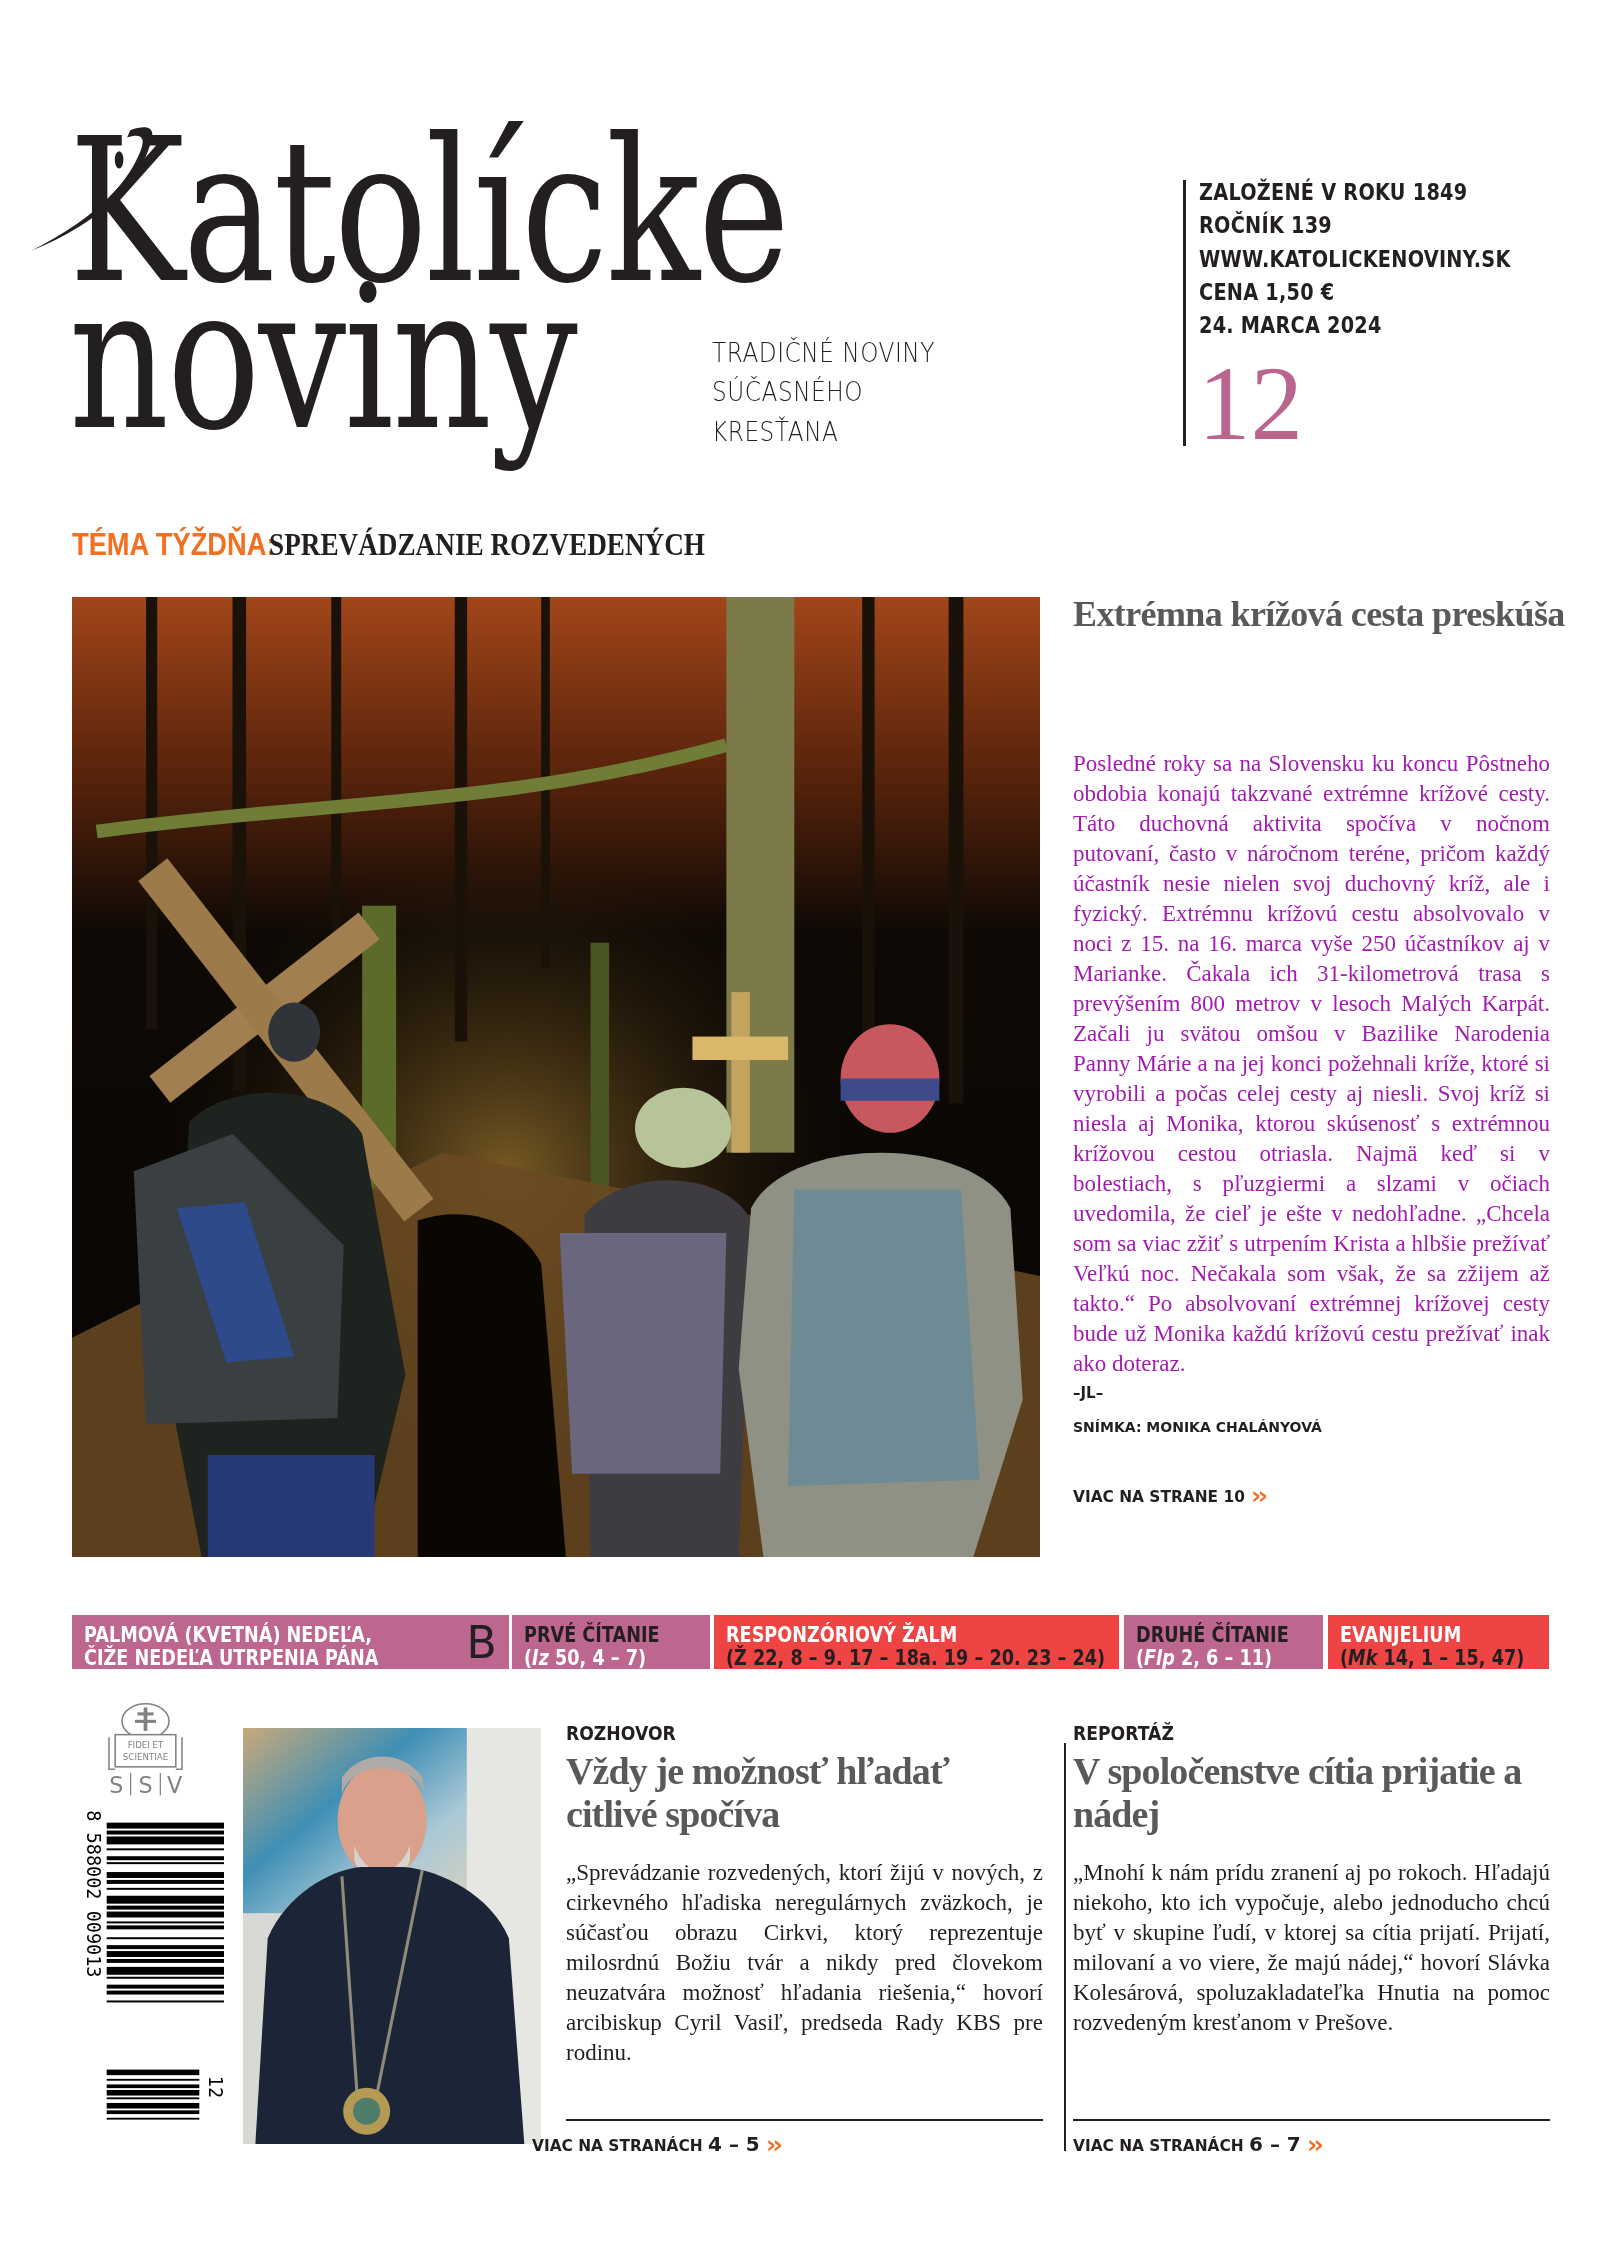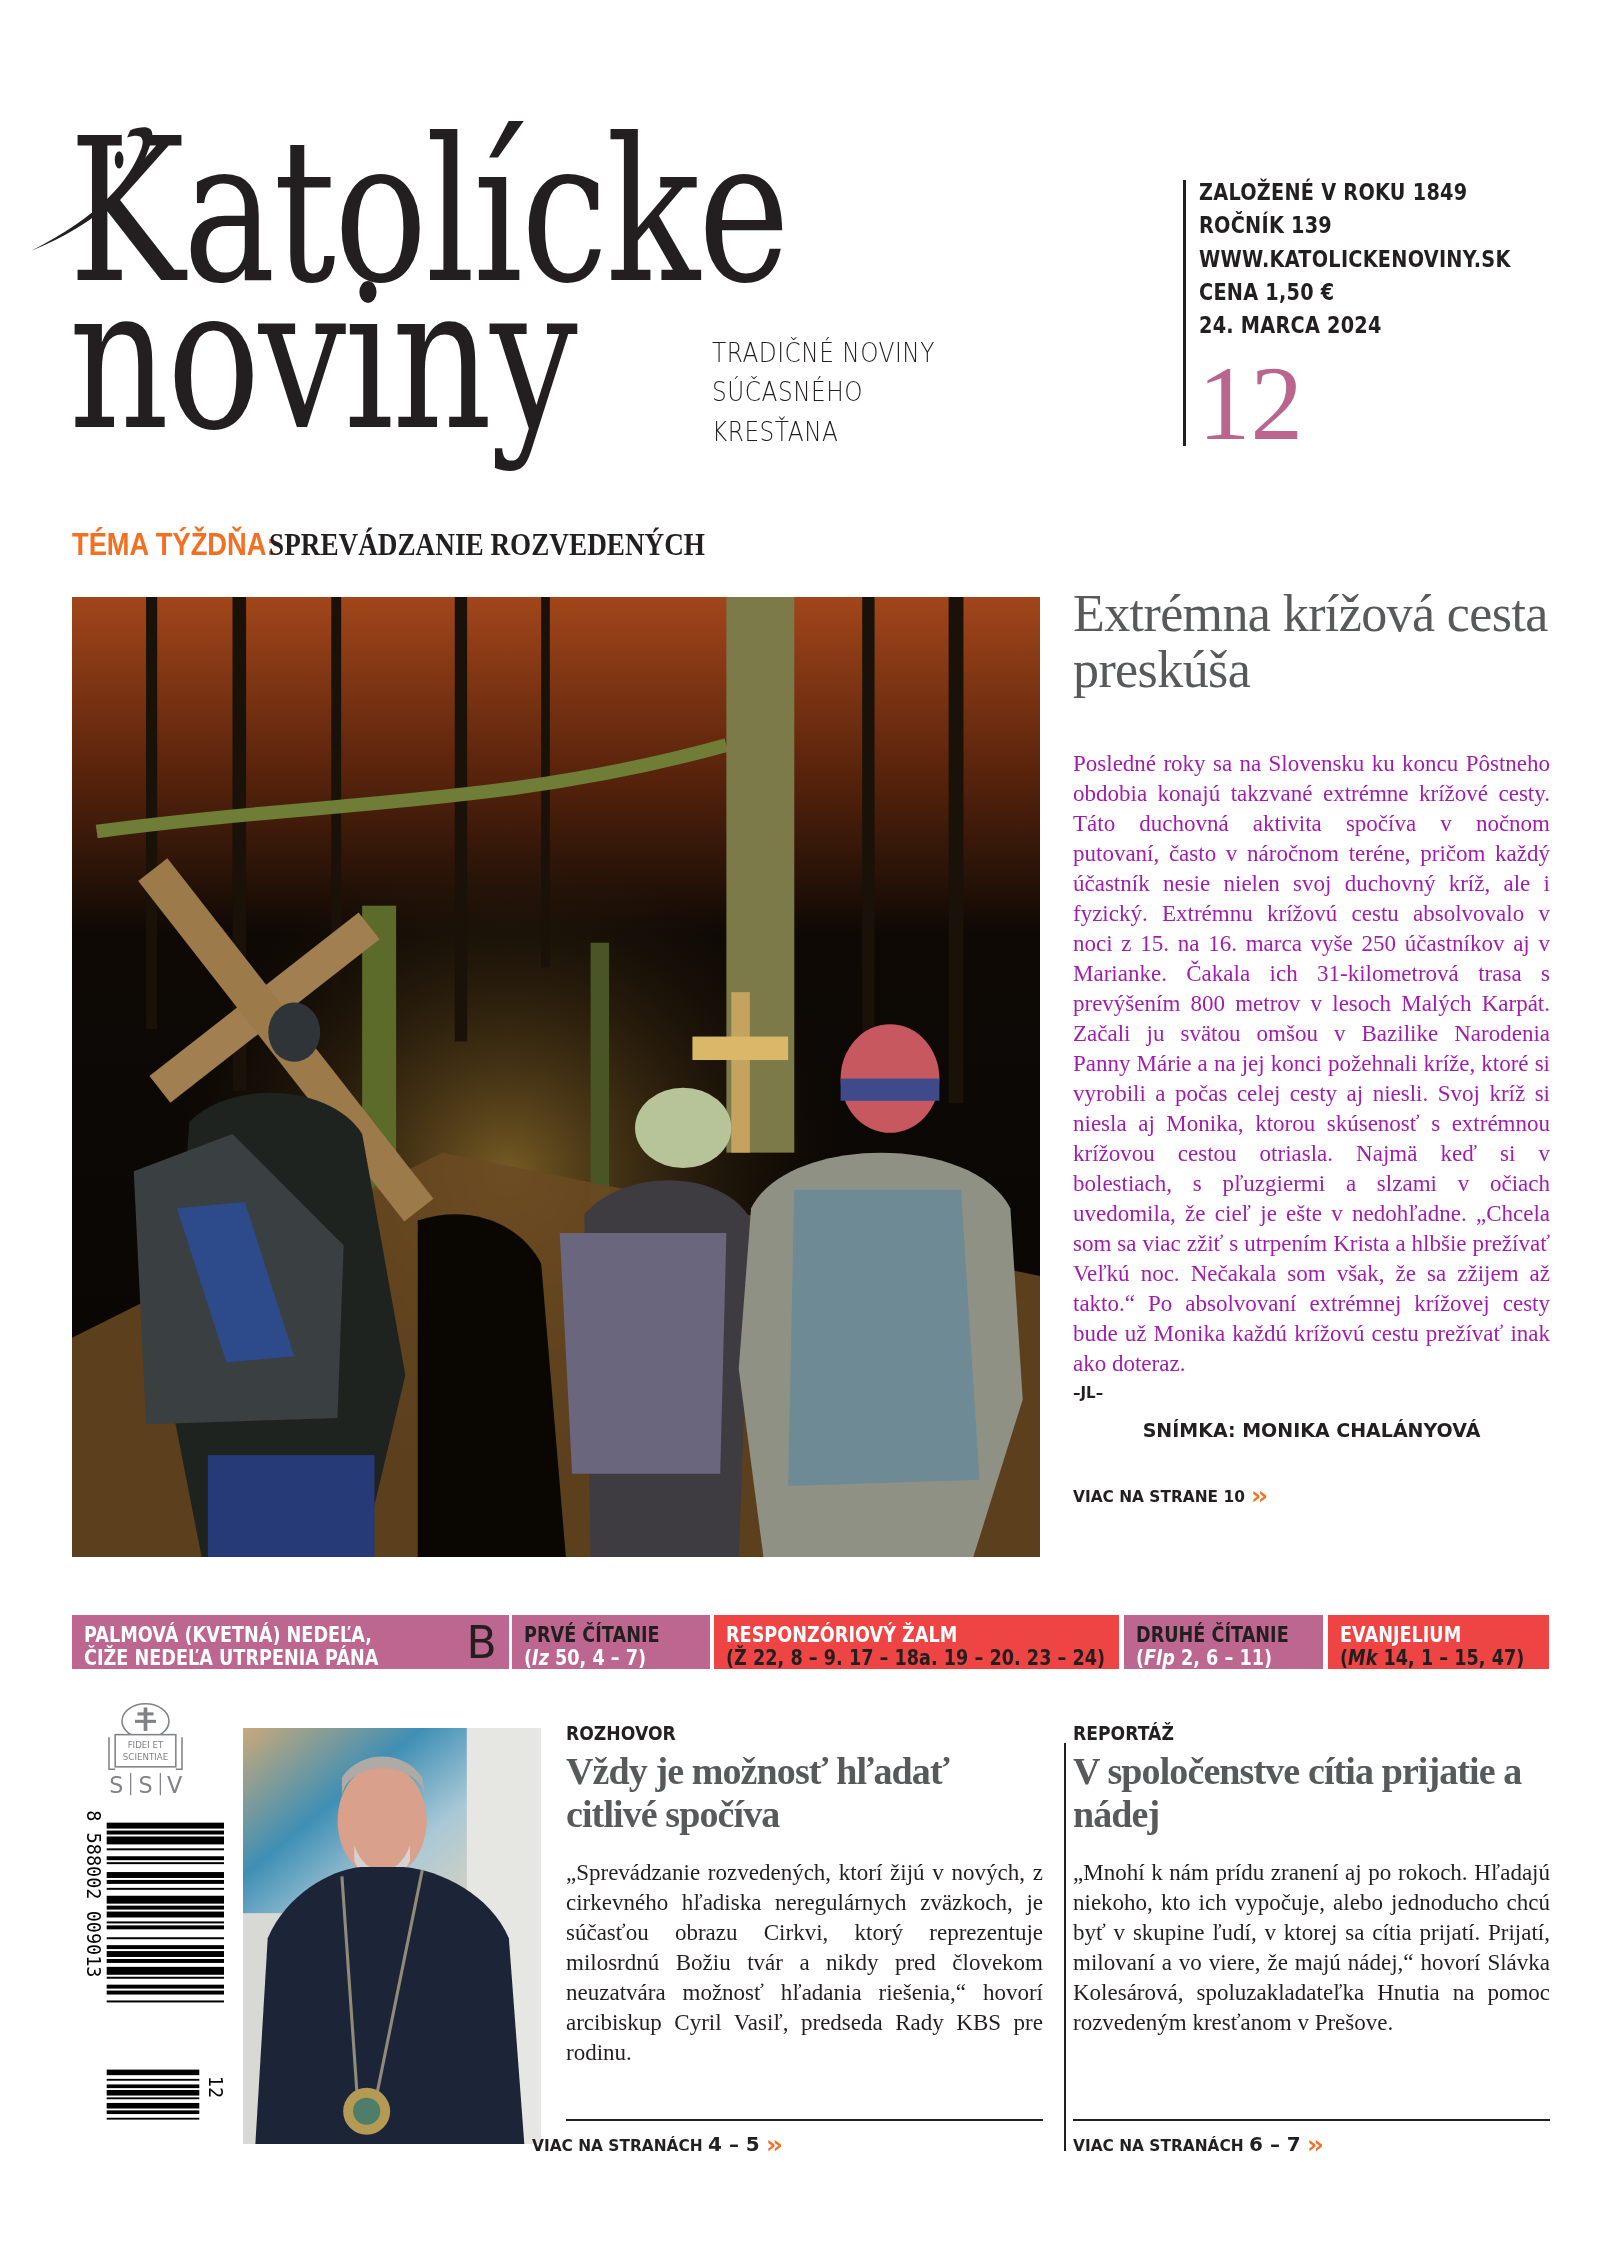--- a/index.html
+++ b/index.html
@@ -18,24 +18,24 @@
   
   #theme { left: 72px; top: 526px; white-space: nowrap; }
   #theme-label { font-family: "Liberation Sans", sans-serif; font-weight: bold; font-size: 31px; color: #f36f21; display:inline-block; transform: scaleX(0.88); transform-origin:left center; }
   #theme-value { font-family: "Liberation Serif", serif; font-weight: bold; font-size: 32px; color: #231f20; display:inline-block; transform: scaleX(0.85); transform-origin:left center; margin-left:-37px; }
 
   
   #main-photo { left: 72px; top: 597px; width: 968px; height: 960px; overflow: hidden; background: #0b0805; }
   #main-photo svg { width: 100%; height: 100%; display: block; }
 
   
-  #lead-headline { left: 1073px; top: 586px; width: 506px; font-family: "Liberation Serif", serif; font-weight: normal; font-size: 52px; line-height: 56px; color: #58595b; letter-spacing: -0.6px; }
+  #lead-headline { left: 1073px; top: 586px; width: 506px; font-family: "Liberation Serif", serif; font-weight: bold; font-size: 36px; line-height: 56px; color: #58595b; letter-spacing: -0.6px; }
   #lead-body { left: 1073px; top: 749px; width: 477px; font-family: "Liberation Serif", serif; font-size: 23px; line-height: 30px; color: #a21caf; text-align: justify; hyphens: manual; }
   #lead-author { left: 1073px; width: 477px; top: 1384px; text-align: left; font-family: "DejaVu Sans", sans-serif; font-weight: bold; font-size: 15px; }
-  #lead-credit { left: 1073px; width: 477px; top: 1419px; text-align: center; font-family: "DejaVu Sans", sans-serif; font-weight: bold; font-size: 19px; }
+  #lead-credit { left: 1073px; width: 477px; top: 1419px; text-align: left; font-family: "DejaVu Sans", sans-serif; font-weight: bold; font-size: 14px; }
   #lead-more { left: 1073px; top: 1481px; font-family: "DejaVu Sans", sans-serif; font-weight: bold; font-size: 15.4px; white-space: nowrap; }
   .chev { color: #f36f21; font-weight: bold; font-size: 25px; vertical-align: -2.5px; letter-spacing: -3.7px; margin-left: 6.2px; }
 
   
   .lit-block { position: absolute; top: 1615px; height: 54px; box-sizing: border-box; padding: 8.6px 11px 0 12.4px; font-family: "DejaVu Sans", sans-serif; font-weight: bold; }
   .lit-dark { background: #bd6690; }
   .lit-light { background: #ef4444; }
   .lit-title { font-size: 21px; line-height: 23.5px; white-space: nowrap; display:block; transform: scaleX(0.84); transform-origin:left top; }
   .lit-ref { font-size: 21px; line-height: 23.5px; white-space: nowrap; display:block; transform: scaleX(0.84); transform-origin:left top; }
   .lit-ref i { font-style: italic; }

